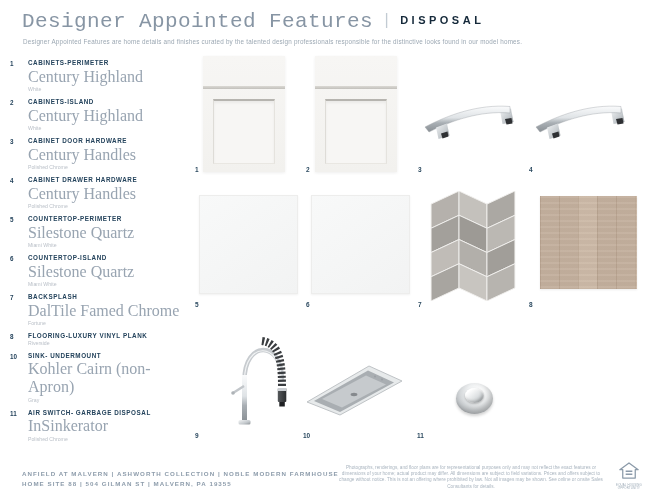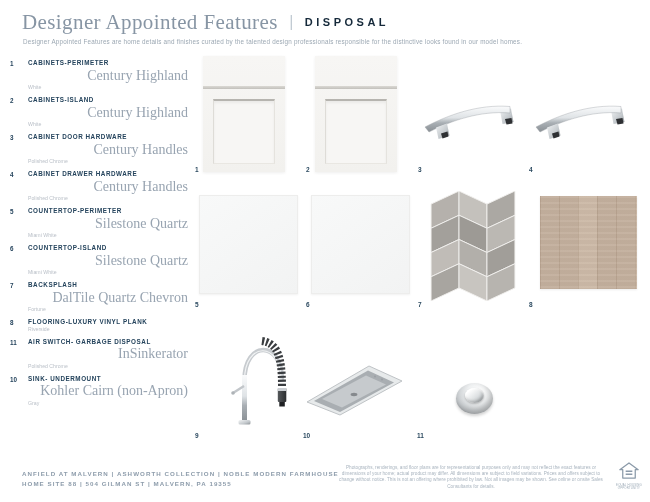--- a/index.html
+++ b/index.html
@@ -1,32 +1,32 @@
 <!DOCTYPE html>
 <html><head>
 <meta charset="utf-8">
 <style>
   html,body{margin:0;padding:0;background:#ffffff;}
   #page{position:relative;width:650px;height:502px;background:#ffffff;overflow:hidden;
         font-family:"Liberation Sans",sans-serif;}
 
   
   .title-row{position:absolute;left:22px;top:10px;white-space:nowrap;}
-  .title-main{font-family:Liberation Serif, serif;font-size:21px;color:#8795a4;letter-spacing:.4px;}
+  .title-main{font-family:Liberation Mono, monospace;font-size:21px;color:#8795a4;letter-spacing:.4px;}
   .title-sep{font-size:16px;color:#c2cbd3;margin:0 7px;vertical-align:2px;font-weight:300;}
   .title-section{font-size:11px;color:#15293a;letter-spacing:3.5px;font-weight:600;vertical-align:3px;}
   .subtitle{position:absolute;left:23px;top:38px;font-size:6.3px;color:#9ca8b3;letter-spacing:.2px;}
 
   
   .feature-list{position:absolute;left:10px;top:59px;width:178px;list-style:none;margin:0;padding:0;}
   .feature-item{display:flex;margin-bottom:6px;}
   .fnum{width:18px;flex:0 0 18px;font-size:6.3px;font-weight:700;color:#24435c;padding-top:1px;}
   .ftext{flex:1;}
   .fcat{font-size:6.3px;font-weight:700;letter-spacing:.55px;color:#24435c;}
-  .fprod{font-family:"Liberation Serif",serif;font-size:14px;color:#98a4b1;margin-top:1.5px;text-align:right;}
+  .fprod{font-family:"Liberation Serif",serif;font-size:16px;color:#98a4b1;margin-top:1.5px;}
   .ffin{font-size:5.2px;color:#b9bfc7;margin-top:.5px;}
 
   
   .tileno{position:absolute;font-size:6.5px;font-weight:700;color:#2c4a60;}
 
   .cabinet{position:absolute;top:56px;width:82px;height:116px;
            background:linear-gradient(#f7f6f4,#f2f1ee);box-shadow:0 1px 3px rgba(0,0,0,.07);}
   .cab-divider{position:absolute;top:30px;left:0;right:0;height:3px;
            background:linear-gradient(#dbd9d4,#c2c0bb);}
   .cab-panel{position:absolute;top:43px;left:10px;right:10px;bottom:8px;background:#f7f6f4;
@@ -151,49 +151,49 @@
         <span class="fcat" style="display:block">COUNTERTOP-ISLAND</span>
         <span class="fprod" style="display:block">Silestone Quartz</span>
         <span class="ffin" style="display:block">Miami White</span>
       </span>
     </li>
 
     <li class="feature-item">
       <span class="fnum">7</span>
       <span class="ftext">
         <span class="fcat" style="display:block">BACKSPLASH</span>
-        <span class="fprod" style="display:block">DalTile Quartz Chevron</span>
+        <span class="fprod" style="display:block">DalTile Famed Chrome</span>
         <span class="ffin" style="display:block">Fortune</span>
       </span>
     </li>
 
     <li class="feature-item">
       <span class="fnum">8</span>
       <span class="ftext">
         <span class="fcat" style="display:block">FLOORING-LUXURY VINYL PLANK</span>
         <span class="ffin" style="display:block">Riverside</span>
       </span>
     </li>
 
+
+    <li class="feature-item">
+      <span class="fnum">10</span>
+      <span class="ftext">
+        <span class="fcat" style="display:block">SINK- UNDERMOUNT</span>
+        <span class="fprod" style="display:block">Kohler Cairn (non-Apron)</span>
+        <span class="ffin" style="display:block">Gray</span>
+      </span>
+    </li>
 
     <li class="feature-item">
       <span class="fnum">11</span>
       <span class="ftext">
         <span class="fcat" style="display:block">AIR SWITCH- GARBAGE DISPOSAL</span>
         <span class="fprod" style="display:block">InSinkerator</span>
         <span class="ffin" style="display:block">Polished Chrome</span>
-      </span>
-    </li>
-
-    <li class="feature-item">
-      <span class="fnum">10</span>
-      <span class="ftext">
-        <span class="fcat" style="display:block">SINK- UNDERMOUNT</span>
-        <span class="fprod" style="display:block">Kohler Cairn (non-Apron)</span>
-        <span class="ffin" style="display:block">Gray</span>
       </span>
     </li>
   </ul>
 
   <div class="cabinet" style="left:203px">
     <div class="cab-divider"></div>
     <div class="cab-panel"></div>
   </div>
   <div class="cabinet" style="left:315px">
     <div class="cab-divider"></div>

